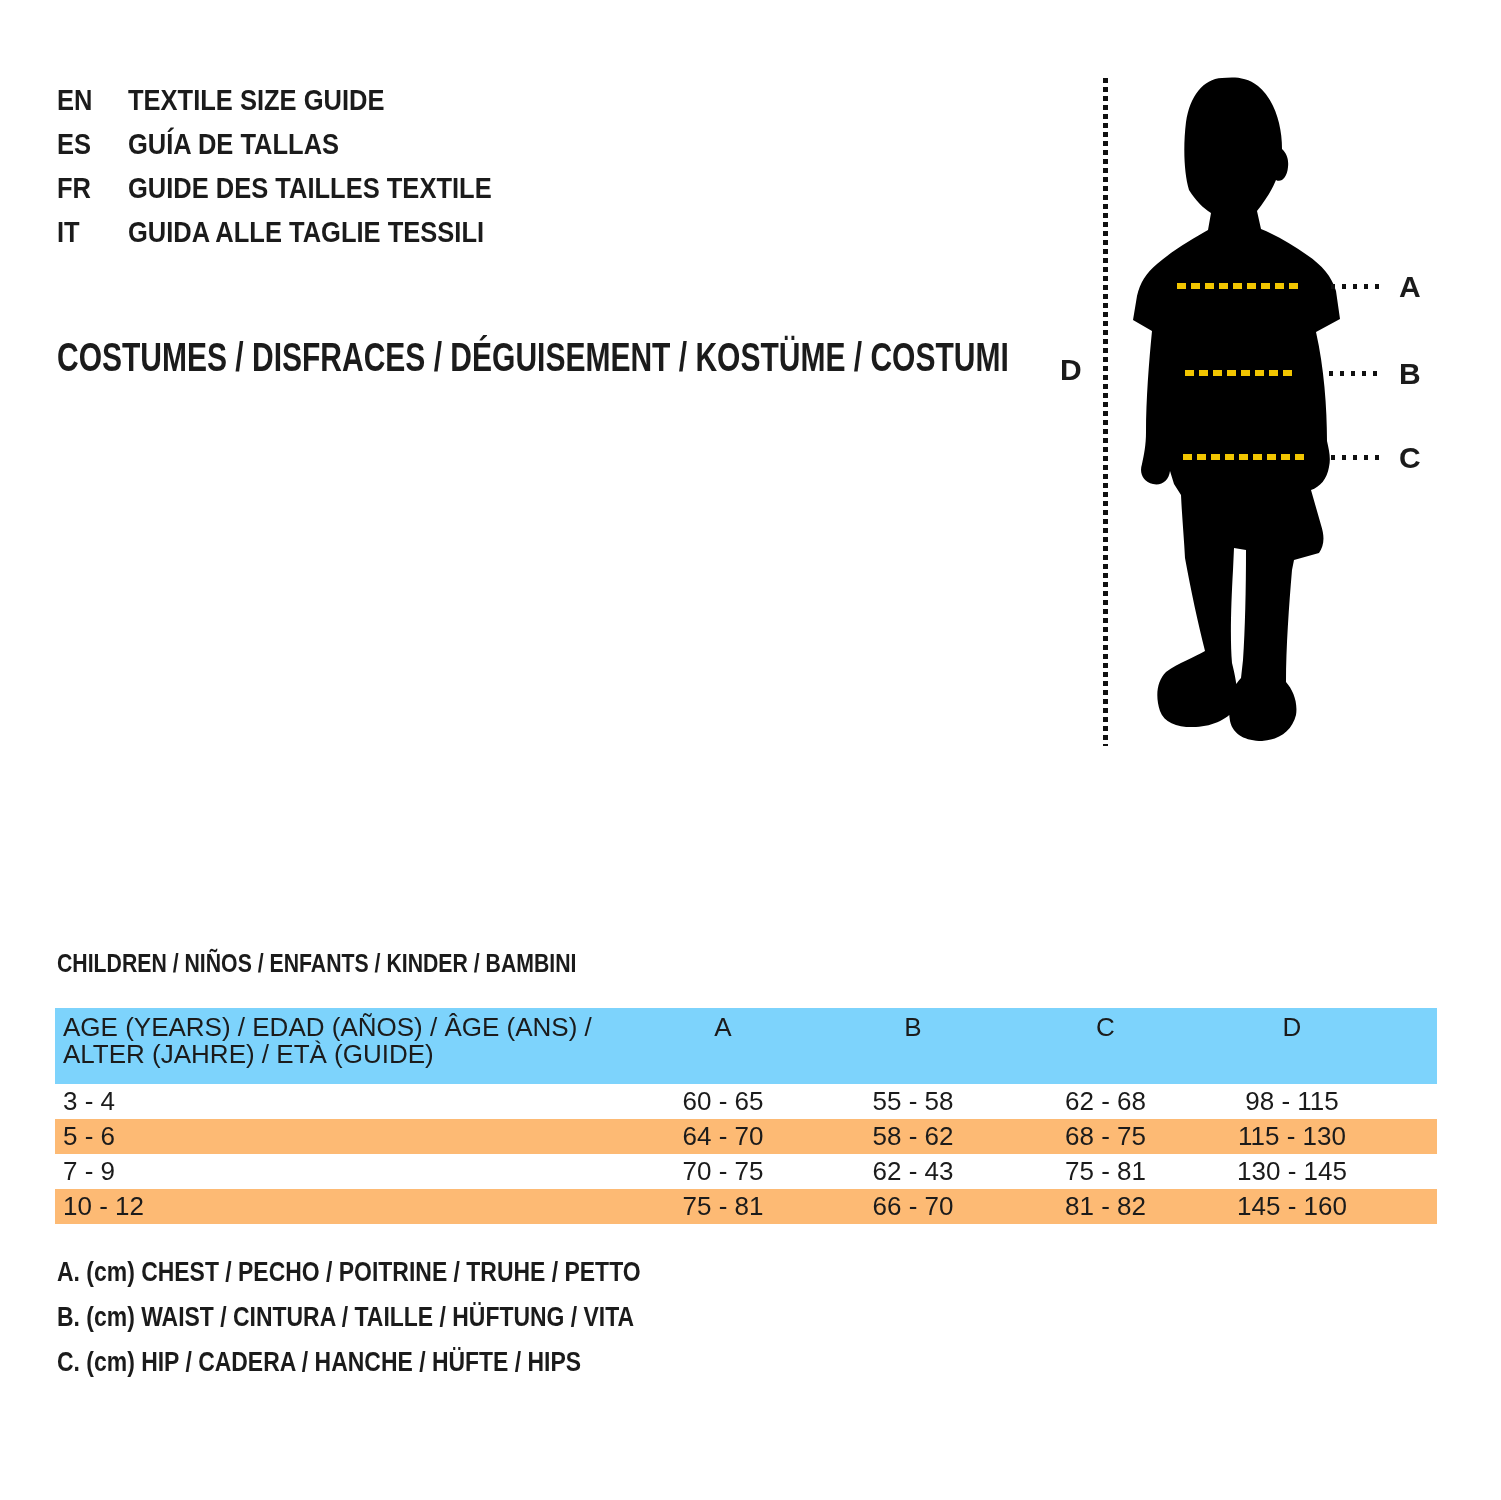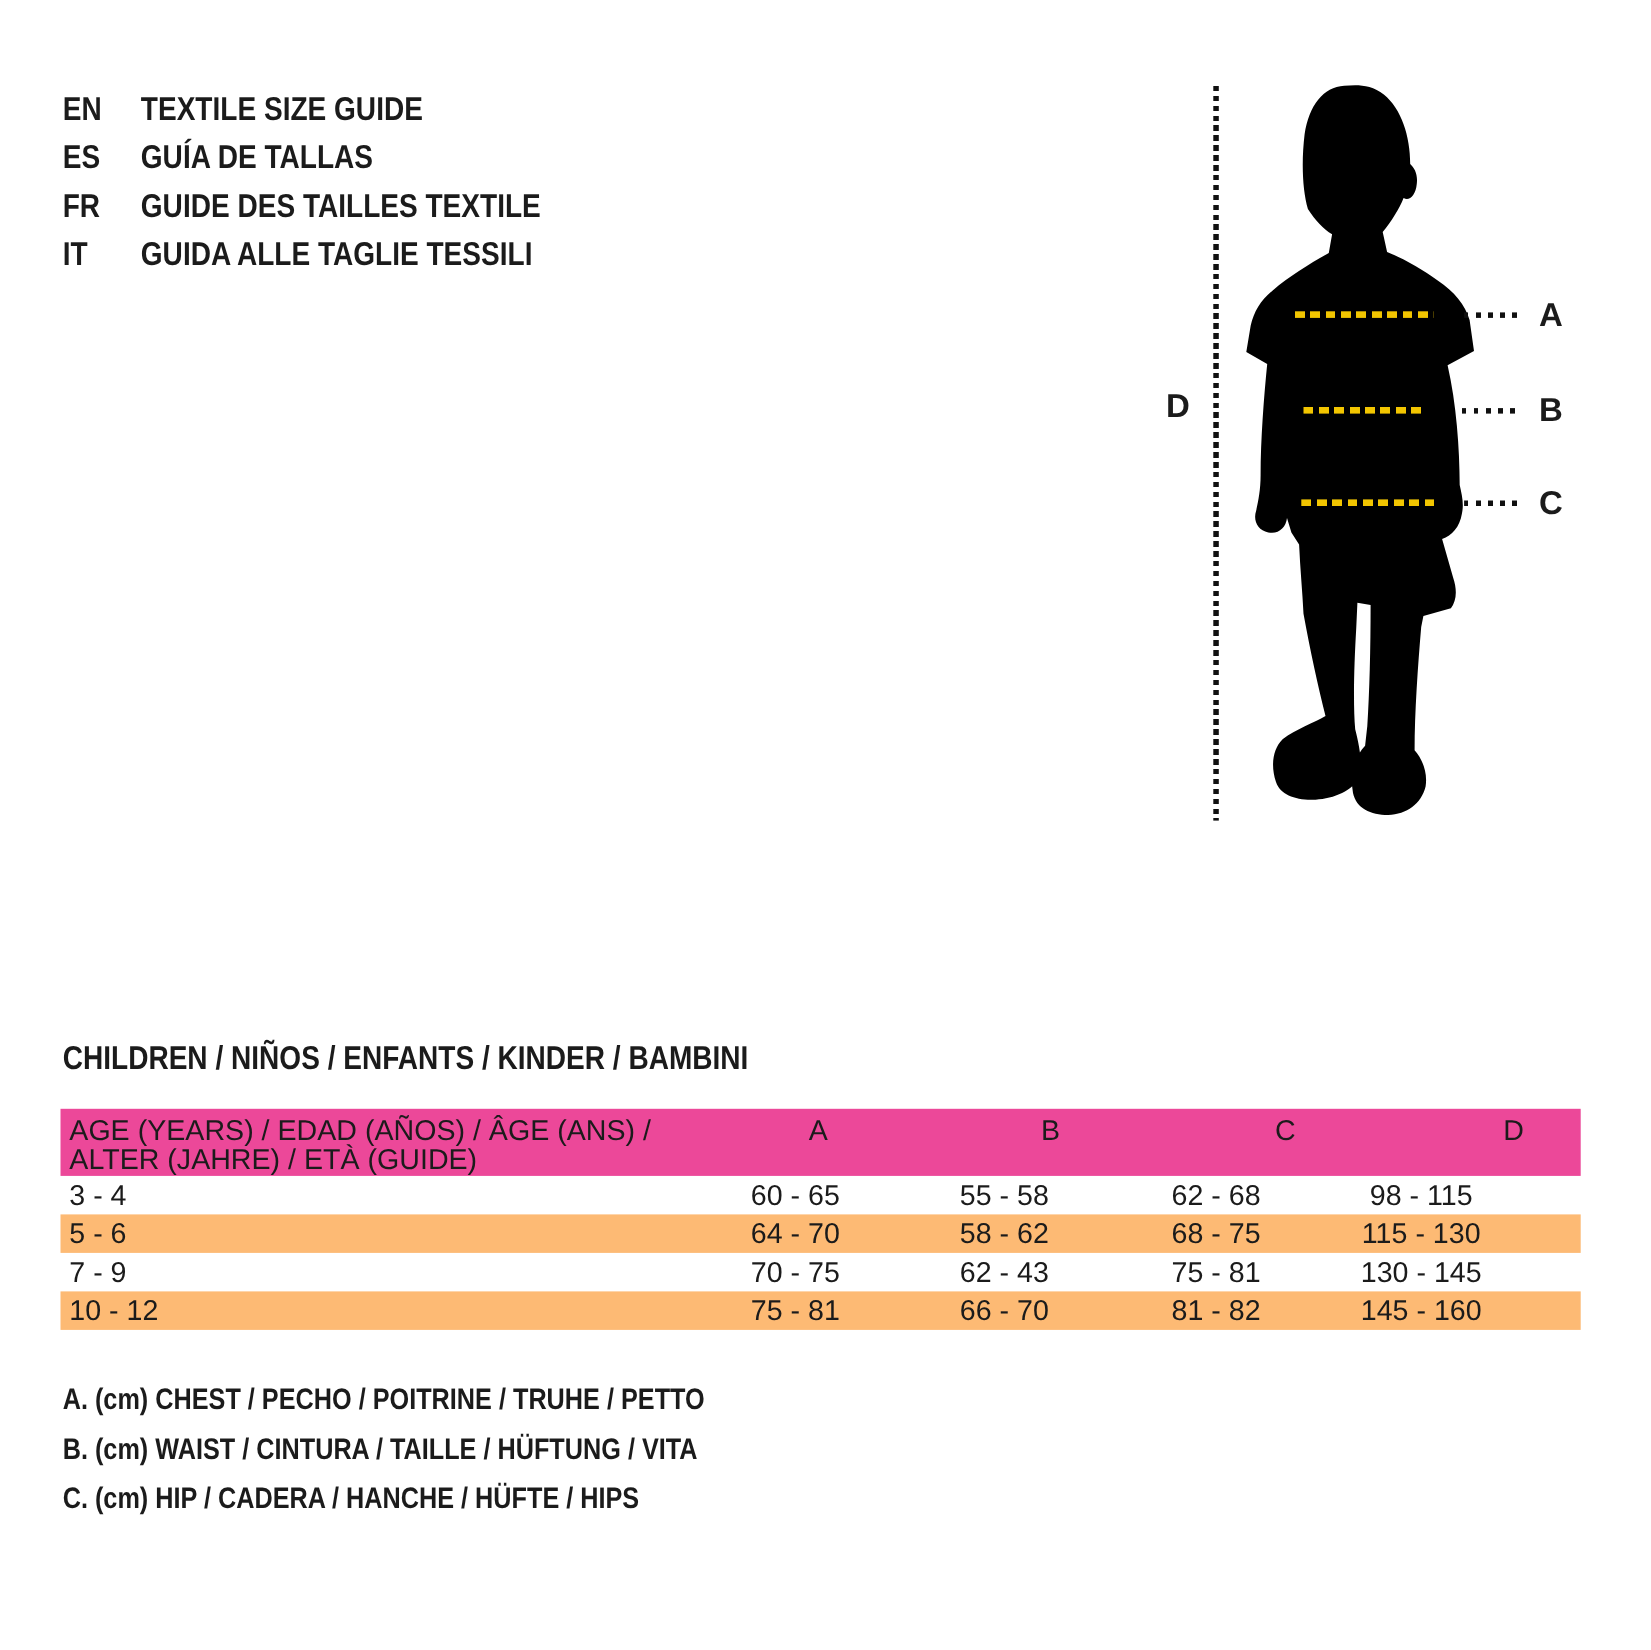--- a/index.html
+++ b/index.html
@@ -22,25 +22,25 @@
   .sil-svg{position:absolute;left:1100px;top:70px;width:300px;height:680px;}
   .d-line{position:absolute;left:1103px;top:78px;width:5px;height:668px;
           background:repeating-linear-gradient(to bottom,#101010 0 5px,transparent 5px 9px);}
   .m-yellow{position:absolute;height:6px;
           background:repeating-linear-gradient(to right,#f2c500 0 9px,transparent 9px 14px);}
   .m-black{position:absolute;height:5px;
           background:repeating-linear-gradient(to right,#101010 0 4px,transparent 4px 11px);}
   .m-label{position:absolute;font-size:30px;font-weight:700;line-height:30px;}
 
   
-  .children-heading{position:absolute;left:57px;top:946px;font-size:30px;font-weight:700;line-height:34px;}
+  .children-heading{position:absolute;left:57px;top:946px;font-size:25px;font-weight:700;line-height:34px;}
 
   
   .size-table{position:absolute;left:55px;top:1008px;width:1382px;font-size:26px;}
-  .t-header{display:grid;grid-template-columns:573px 190px 190px 195px 234px;background:#ec4899;height:61px;gap:21px;}
+  .t-header{display:grid;grid-template-columns:573px 190px 190px 195px 234px;background:#7dd3fc;height:76px;}
   .t-age-head{padding:6px 0 0 8px;line-height:27px;}
   .t-col-head{text-align:center;padding-top:6px;line-height:27px;}
   .t-row{display:grid;grid-template-columns:573px 190px 190px 195px 234px;height:35px;line-height:35px;}
   .t-row.alt{background:#fdba74;}
   .t-age{padding-left:8px;text-align:left;}
   .t-val{text-align:center;}
   .pad-d{padding-right:56px;}
 
   
   .legend{position:absolute;left:57px;top:1250px;}
@@ -63,20 +63,23 @@
     <div class="lang-row">
       <span class="lang-code"><span class="cond">FR</span></span>
       <span class="cond">GUIDE DES TAILLES TEXTILE</span>
     </div>
     <div class="lang-row">
       <span class="lang-code"><span class="cond">IT</span></span>
       <span class="cond">GUIDA ALLE TAGLIE TESSILI</span>
     </div>
   </div>
 
+  <div class="headline">
+    <span class="cond-x">COSTUMES / DISFRACES / DÉGUISEMENT / KOSTÜME / COSTUMI</span>
+  </div>
 
   <div class="d-line"></div>
 
   <svg class="sil-svg" viewBox="0 0 300 680" aria-hidden="true">
     <path fill="#000000" d="
       M122 8
       C103 9 90 26 86 52
       C83 77 84 103 89 120
       C96 131 103 138 111 143
       L108 160

